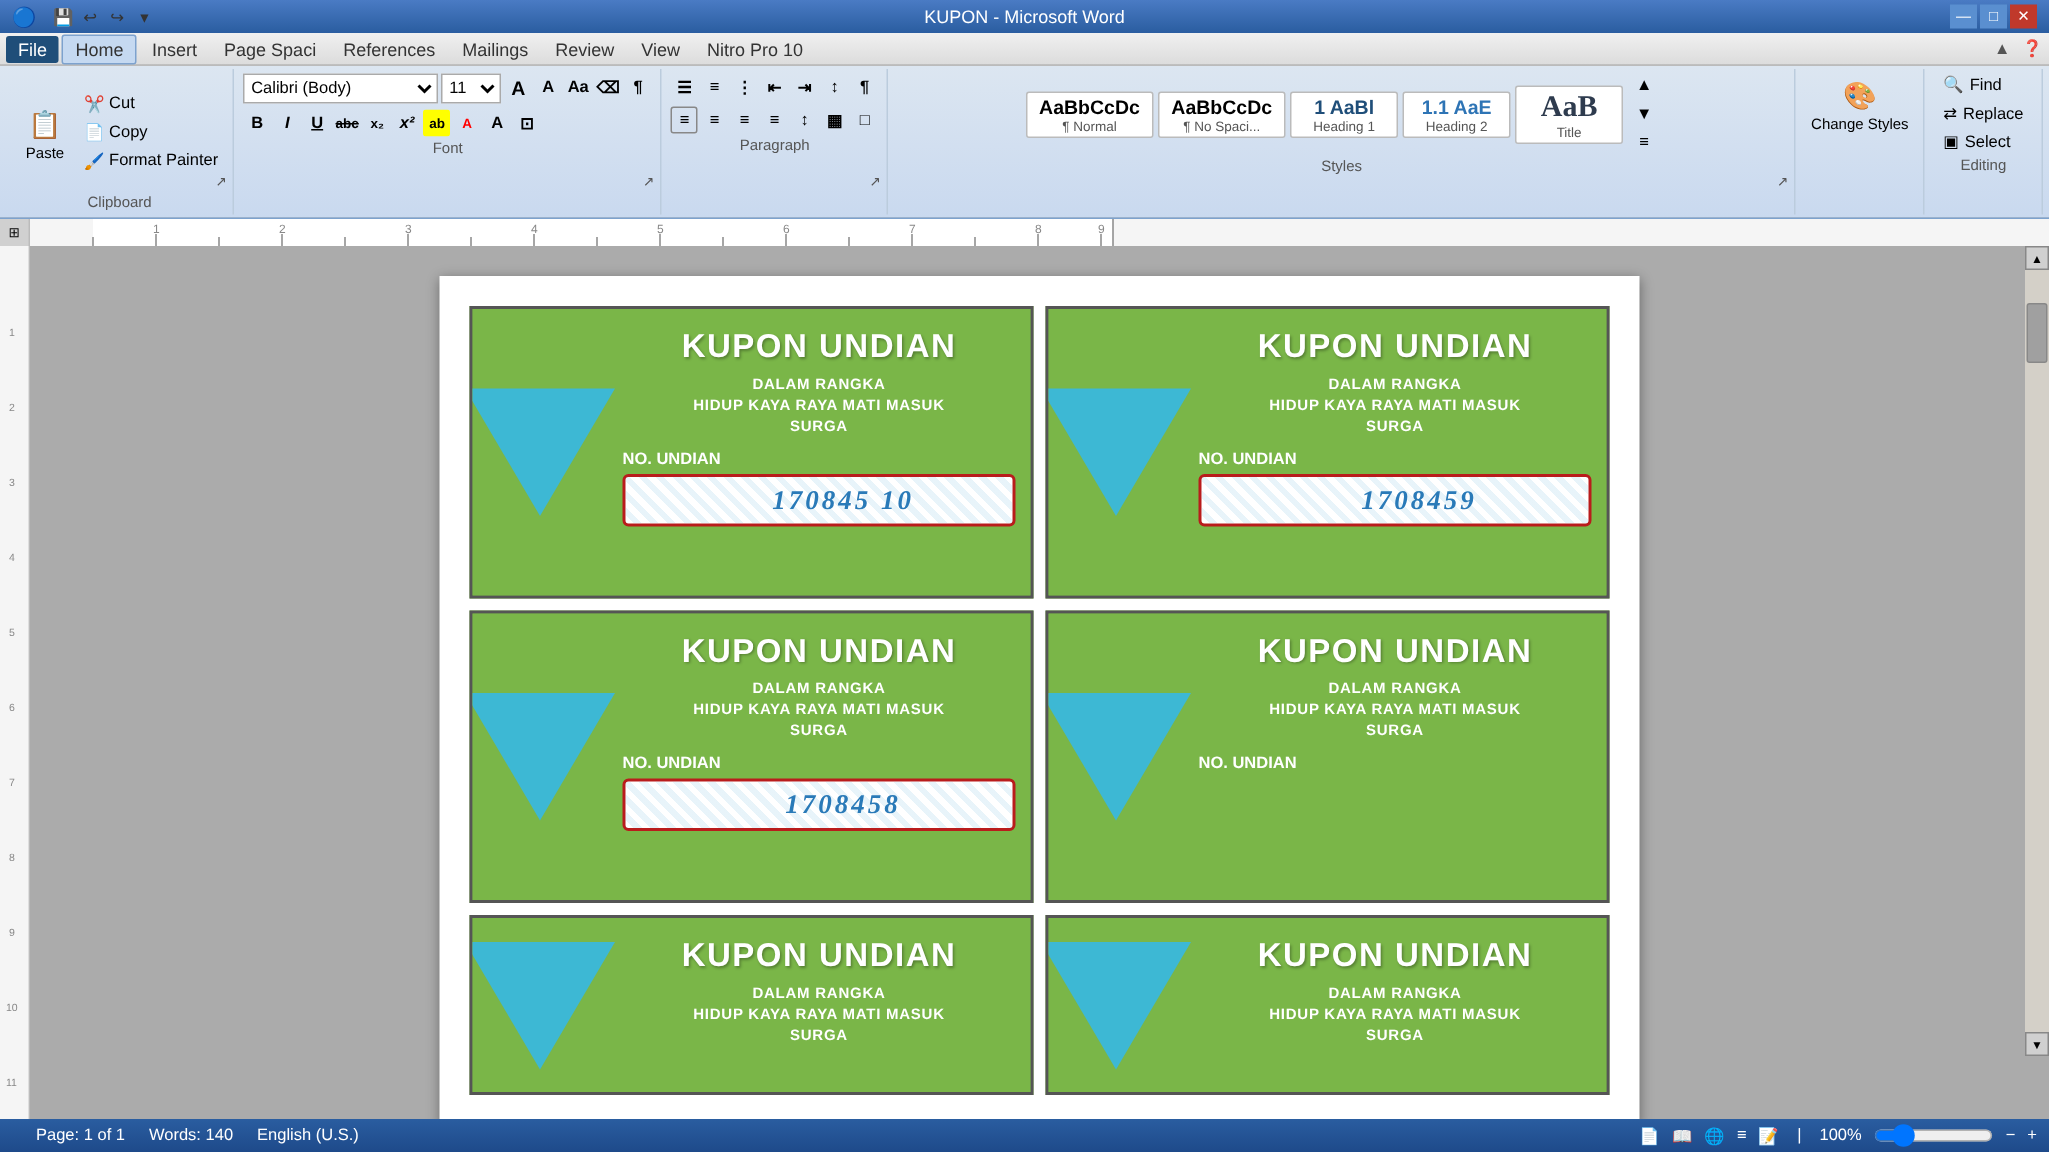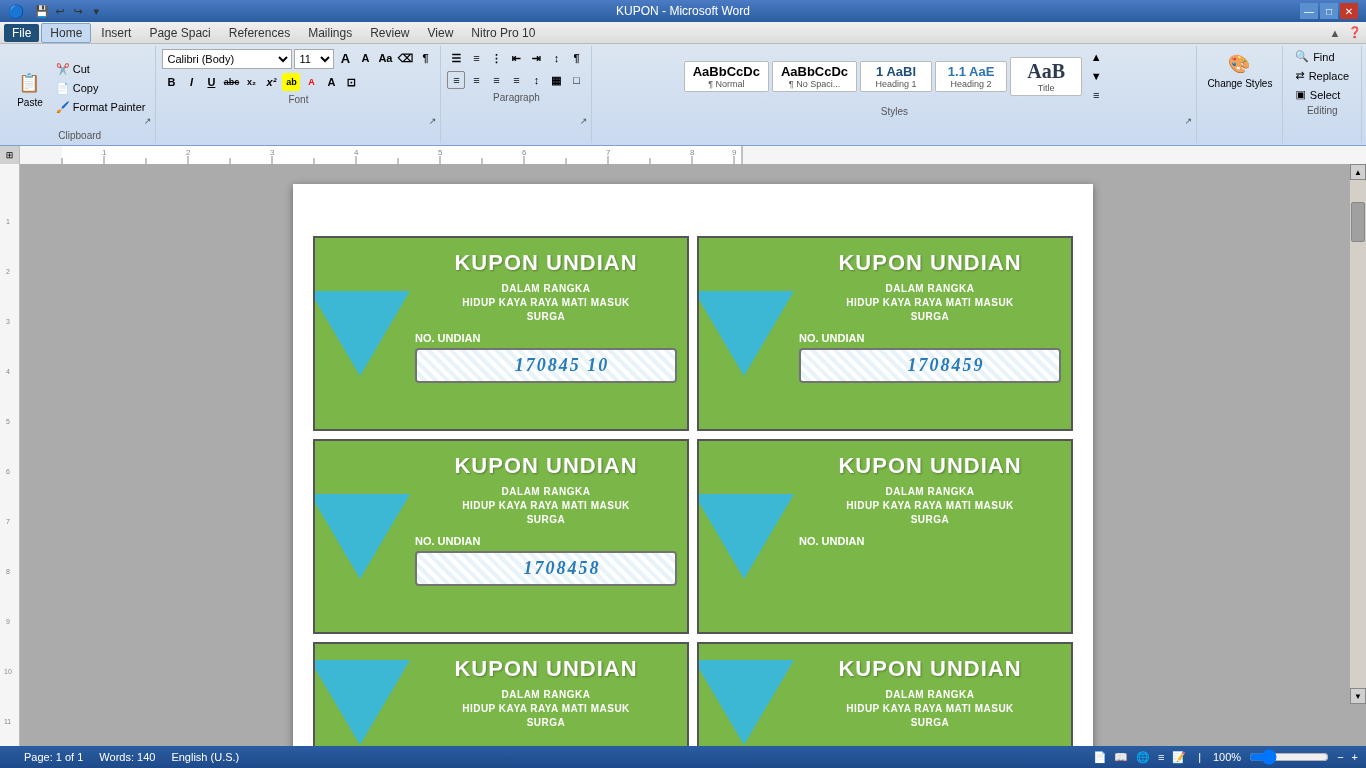--- a/index.html
+++ b/index.html
@@ -211,21 +211,20 @@
       min-height: 550px;
       box-shadow: 0 2px 8px rgba(0,0,0,0.4);
       padding: 20px;
     }
 
     
     .coupon-grid {
       display: grid;
       grid-template-columns: 1fr 1fr;
       gap: 8px;
-      margin-top: 32px;
     }
 
     
     .coupon {
       background: #7ab648;
       border: 2px solid #555;
       display: flex;
       flex-direction: row;
       position: relative;
       height: 195px;
@@ -277,21 +276,21 @@
     .coupon-no-label {
       font-size: 11px;
       font-weight: bold;
       color: white;
       align-self: flex-start;
       margin-top: 8px;
       margin-bottom: 4px;
     }
     .coupon-number-box {
       background: white;
-      border: 2px solid #737373;
+      border: 2px solid #b91c1c;
       border-radius: 4px;
       width: 100%;
       height: 35px;
       display: flex;
       align-items: center;
       justify-content: center;
       position: relative;
       overflow: hidden;
       padding-left: 32px;
     }

